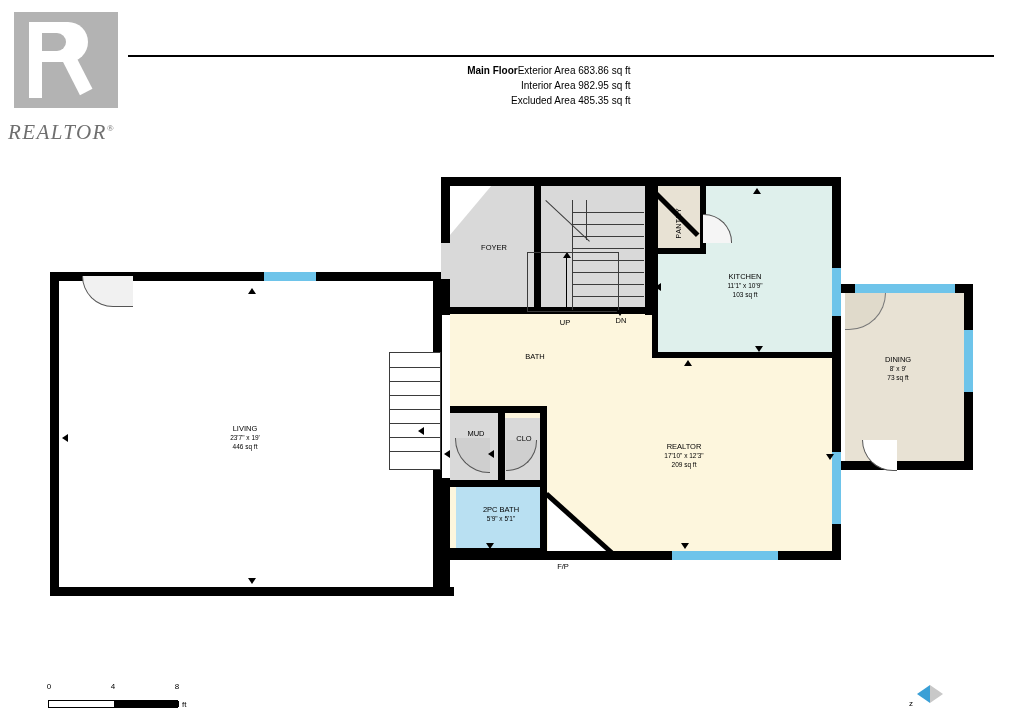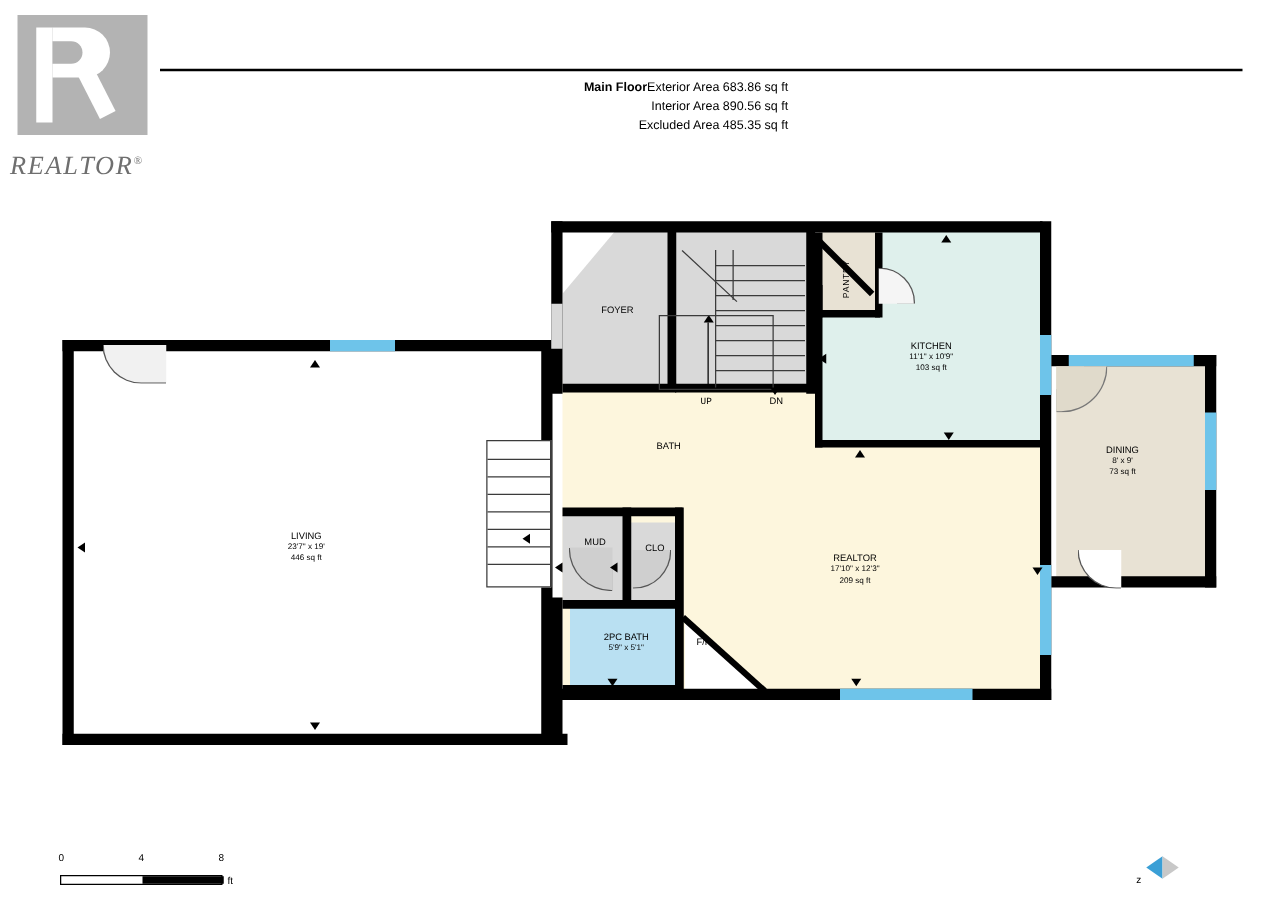--- a/index.html
+++ b/index.html
@@ -254,21 +254,21 @@
     <div class="wordmark"><span>REALTOR</span><sup>®</sup></div>
   </div>
 
   <div id="title-rule"></div>
 
   <div id="areas">
     <div class="row">
       <span class="lbl">Main Floor</span><span>Exterior Area</span>&nbsp;<span>683.86 sq ft</span>
     </div>
     <div class="row">
-      <span class="lbl"></span><span>Interior Area</span>&nbsp;<span>890.56 sq ft</span>
+      <span class="lbl"></span><span>Interior Area</span>&nbsp;<span>982.95 sq ft</span>
     </div>
     <div class="row">
       <span class="lbl"></span><span>Excluded Area</span>&nbsp;<span>485.35 sq ft</span>
     </div>
   </div>
 
   <div id="plan">
 
     <div class="room" style="left:58px; top:280px; width:382px; height:308px; background:#ffffff;"></div>
 
@@ -424,25 +424,25 @@
     </div>
 
     <div class="label" style="left:504px; top:434px; width:40px;">
       <div class="nm">CLO</div>
     </div>
 
     <div class="vlabel" style="left:658px; top:215px; width:40px;">
       <span>PANTRY</span>
     </div>
 
-    <div class="label" style="left:543px; top:509px; width:40px;text-align:center;">
+    <div class="label" style="left:543px; top:562px; width:40px;text-align:center;">
       <div class="nm">F/P</div>
     </div>
 
-    <div class="label" style="left:543px; top:318px; width:44px;font-family:Liberation Mono, monospace;">
+    <div class="label" style="left:543px; top:318px; width:44px;">
       <div class="nm">UP</div>
     </div>
     <div class="label" style="left:605px; top:316px; width:32px;">
       <div class="nm">DN</div>
     </div>
 
     <div class="arrow left" style="left:62px;  top:434px;"></div>
     <div class="arrow up" style="left:248px; top:288px;"></div>
     <div class="arrow down" style="left:248px; top:578px;"></div>
     <div class="arrow up" style="left:753px; top:188px;"></div>

